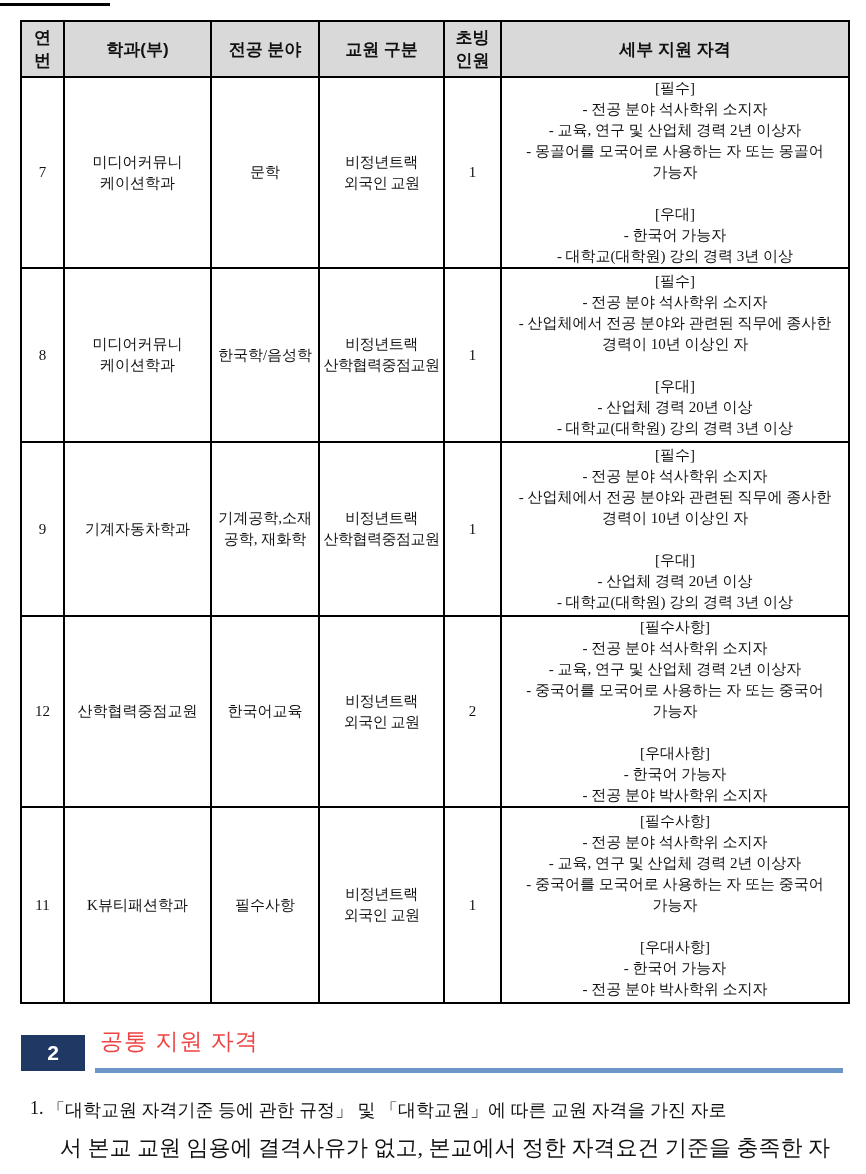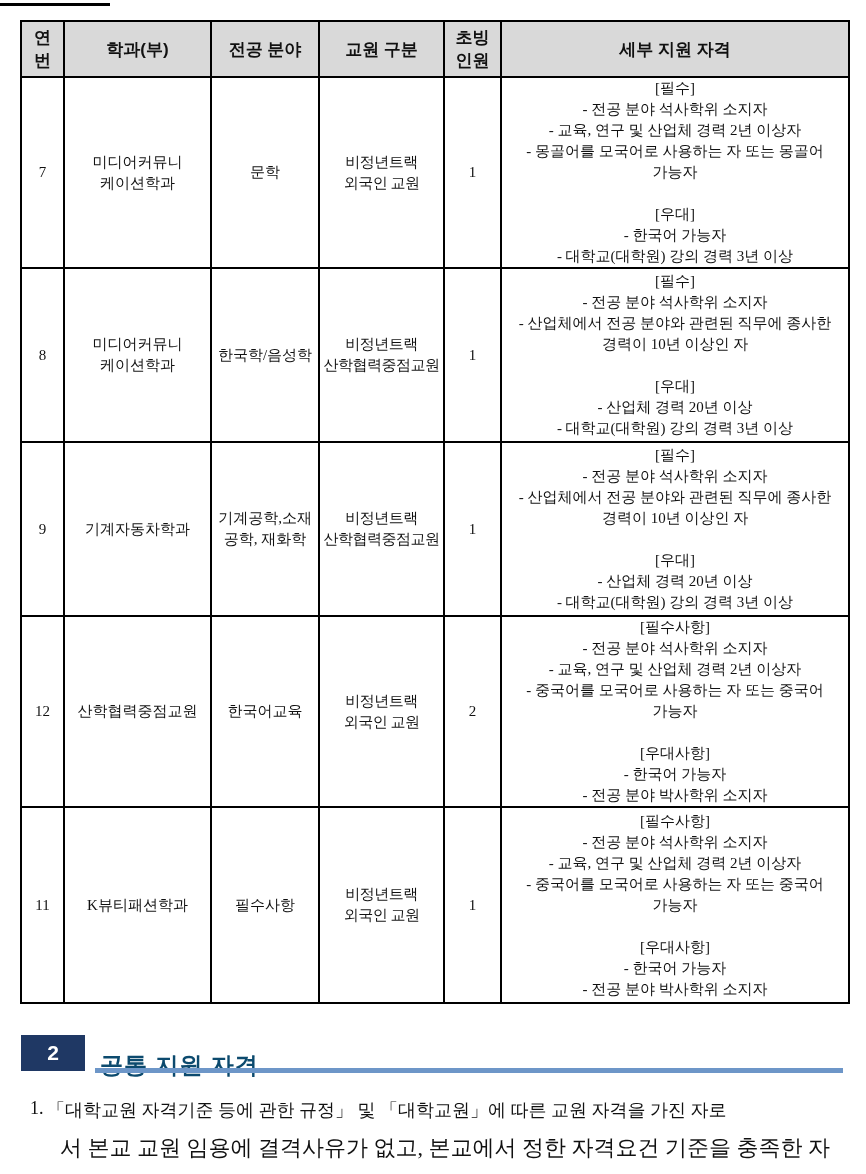--- a/index.html
+++ b/index.html
@@ -42,23 +42,23 @@
   tr.r9  { height:174px; }
   tr.r10 { height:187px; }
   tr.r11 { height:196px; }
   .section-num {
     position:absolute; left:21px; top:1035px; width:64px; height:36px;
     display:flex; align-items:center; justify-content:center;
     color:#ffffff; font-family:"Liberation Sans","DejaVu Sans",sans-serif;
     font-weight:bold; font-size:21px;
   }
   .section-title {
-    position:absolute; left:100px; top:1050px;
+    position:absolute; left:100px; top:1026px;
     font-family:"Liberation Sans","DejaVu Sans",sans-serif;
-    font-weight:bold; font-size:23px; letter-spacing:1px; color:#0c4a6e;
+    font-weight:normal; font-size:23px; letter-spacing:1px; color:#ef4444;
   }
   .section-underline { position:absolute; left:95px; top:1068px; width:748px; height:5px; }
 
   .note-num  { position:absolute; left:30px; top:1098px; font-size:18px; }
   .note-line1{ position:absolute; left:47px; top:1098px; font-size:18px; white-space:nowrap; }
   .note-line2{ position:absolute; left:60px; top:1133px; font-size:22px; white-space:nowrap; }
 </style>
 </head>
 <body>
 

